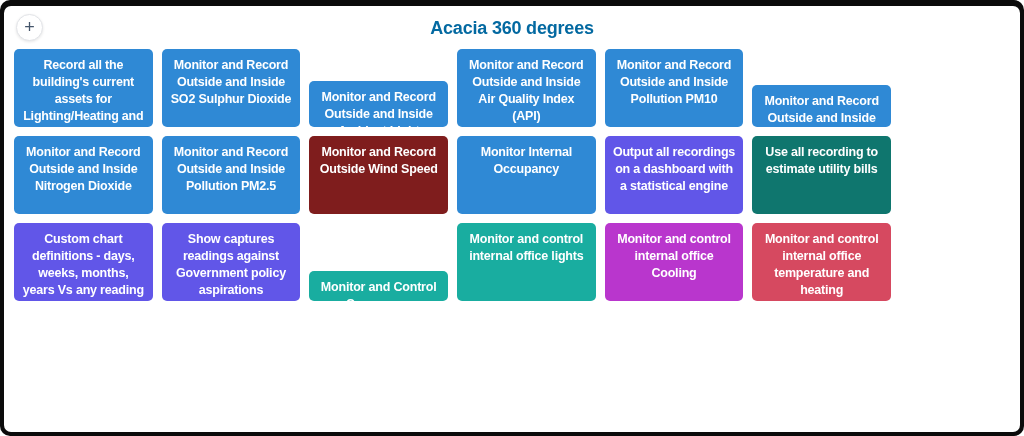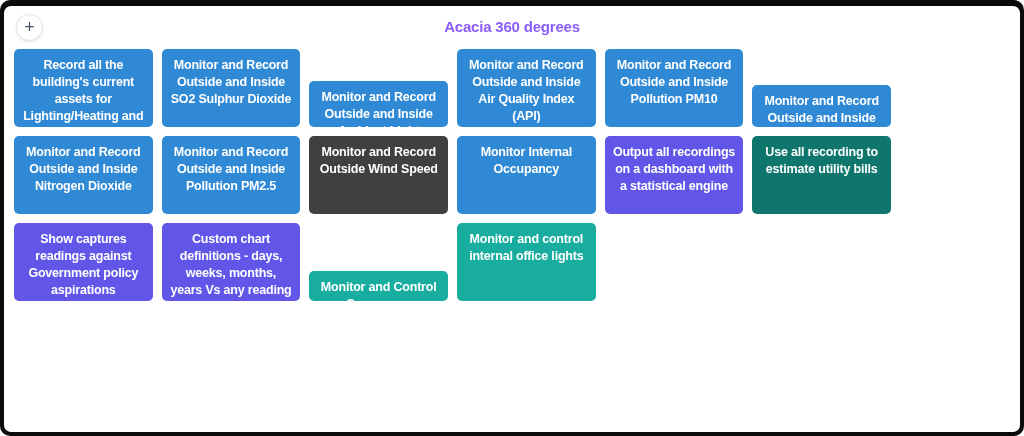--- a/index.html
+++ b/index.html
@@ -35,22 +35,22 @@
     font-size: 18px; font-weight: 400;
     line-height: 25px; text-align: center;
     cursor: pointer;
     box-sizing: border-box;
     padding: 0;
     font-family: "Liberation Sans", sans-serif;
   }
   .title {
     position: absolute; left: 0; right: 0; top: 12px;
     text-align: center;
-    color: #8b5cf6;
-    font-size: 15px;
+    color: #0369a1;
+    font-size: 18px;
     font-weight: bold;
     letter-spacing: -0.2px;
   }
   .grid {
     position: absolute; left: 10px; top: 43px;
     width: 877px;
     display: grid;
     grid-template-columns: repeat(6, 1fr);
     grid-auto-rows: 78px;
     gap: 9px;
@@ -82,24 +82,26 @@
 
     <div class="grid">
       <div class="card" style="background-color: rgb(47, 137, 213);">Record all the building's current assets for Lighting/Heating and Cooling</div>
       <div class="card" style="background-color: rgb(47, 137, 213);">Monitor and Record Outside and Inside  SO2 Sulphur Dioxide</div>
       <div class="card" style="background-color: rgb(47, 137, 213); margin-top: 32px;">Monitor and Record Outside and Inside Ambient Light</div>
       <div class="card" style="background-color: rgb(47, 137, 213);">Monitor and Record Outside and Inside Air Quality Index (API)</div>
       <div class="card" style="background-color: rgb(47, 137, 213);">Monitor and Record Outside  and Inside Pollution PM10</div>
       <div class="card" style="background-color: rgb(47, 137, 213); margin-top: 36px;">Monitor and Record Outside  and Inside Oxygen</div>
       <div class="card" style="background-color: rgb(47, 137, 213);">Monitor and Record Outside and Inside Nitrogen Dioxide</div>
       <div class="card" style="background-color: rgb(47, 137, 213);">Monitor and Record Outside and Inside Pollution PM2.5</div>
-      <div class="card" style="background-color: #404040;">Monitor and Record Outside Wind Speed</div>
+      <div class="card" style="background-color: #7f1d1d;">Monitor and Record Outside Wind Speed</div>
       <div class="card" style="background-color: rgb(47, 137, 213);">Monitor Internal Occupancy</div>
       <div class="card" style="background-color: rgb(97, 86, 232);">Output all recordings on a dashboard with a statistical engine</div>
       <div class="card" style="background-color: #0f766e;">Use all recording to estimate utility bills</div>
+      <div class="card" style="background-color: rgb(97, 86, 232);">Custom chart definitions - days, weeks, months, years Vs any reading</div>
       <div class="card" style="background-color: rgb(97, 86, 232);">Show captures readings against Government policy aspirations</div>
-      <div class="card" style="background-color: rgb(97, 86, 232);">Custom chart definitions - days, weeks, months, years Vs any reading</div>
       <div class="card" style="background-color: rgb(25, 173, 160); margin-top: 48px;">Monitor and Control Occupancy</div>
       <div class="card" style="background-color: rgb(25, 173, 160);">Monitor and control internal office lights</div>
+      <div class="card" style="background-color: rgb(185, 54, 205);">Monitor and control internal office Cooling</div>
+      <div class="card" style="background-color: rgb(214, 73, 96);">Monitor and control internal office temperature and heating</div>
     </div>
 
   </div>
 </div>
 
 </body></html>

